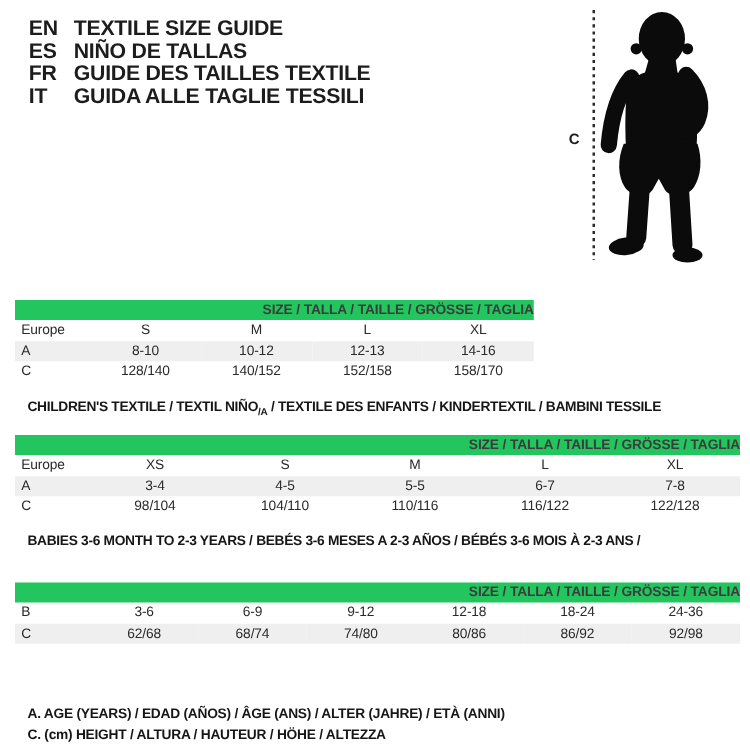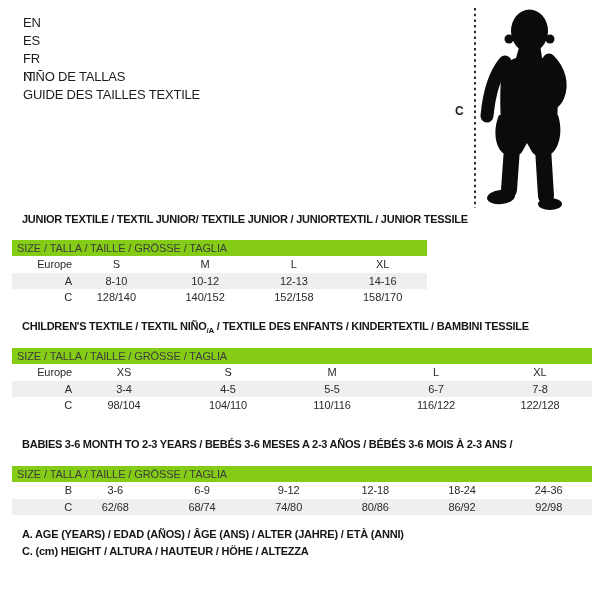--- a/index.html
+++ b/index.html
@@ -6,69 +6,71 @@
   body {
     width: 600px; height: 600px; position: relative; overflow: hidden;
     background: #ffffff; color: #1c1c1c;
     font-family: "Liberation Sans", sans-serif;
   }
   .page { position: absolute; inset: 0; }
 
   
   .lang-header { position: absolute; left: 23px; top: 14px; }
   .lang-row { display: flex; height: 18px; line-height: 18px;
-              font-size: 13px; font-weight: normal; letter-spacing: -0.2px; flex-direction: column; }
+              font-size: 17px; font-weight: bold; letter-spacing: -0.2px; }
   .lang-code { flex: 0 0 36px; }
   .lang-label { white-space: nowrap; }
 
   
   .figure { position: absolute; left: 450px; top: 0; width: 150px; height: 215px; }
   .figure svg { position: absolute; left: 0; top: 0; }
   .height-label { position: absolute; left: 5px; top: 104px;
                   font-size: 12px; font-weight: bold; }
 
   
   .sec-title { position: absolute; left: 22px; font-size: 11px; font-weight: bold;
                letter-spacing: -0.25px; white-space: nowrap; color: #161616; }
   .sec-title .t-sub { position: relative; top: 2.5px; font-size: 8px; }
-  .two-line { line-height: 15px; margin-top: 11px; }
+  .two-line { line-height: 15px; }
 
   
   .size-table { position: absolute; border-collapse: collapse; table-layout: fixed;
                 font-size: 11px; letter-spacing: -0.1px; }
-  .size-table th { background: #84cc16; color: #3c3c3c; font-weight: normal;
-                   text-align: left; padding: 0 0 0 5px; height: 16px; }
+  .size-table th { background: #22c55e; color: #3c3c3c; font-weight: bold;
+                   text-align: right; padding: 0 0 0 5px; height: 16px; }
   .size-table td { height: 16.5px; padding: 0; text-align: center; color: #2a2a2a; }
-  .size-table td.lbl { text-align: right; padding-left: 5px; }
+  .size-table td.lbl { text-align: left; padding-left: 5px; }
   .size-table tr.shaded td { background: #efefef; }
 
   
-  .legend { position: absolute; left: 22px; top: 526px; font-size: 11px;
+  .legend { position: absolute; left: 22px; top: 563px; font-size: 11px;
             font-weight: bold; line-height: 16.5px; letter-spacing: -0.2px;
             white-space: nowrap; color: #161616; }
 </style>
 </head>
 <body>
 
 <div class="page">
 
   <div class="lang-header">
     <div class="lang-row">
       <span class="lang-code">EN</span>
+      <span class="lang-label">TEXTILE SIZE GUIDE</span>
     </div>
     <div class="lang-row">
       <span class="lang-code">ES</span>
       <span class="lang-label">NIÑO DE TALLAS</span>
     </div>
     <div class="lang-row">
       <span class="lang-code">FR</span>
       <span class="lang-label">GUIDE DES TAILLES TEXTILE</span>
     </div>
     <div class="lang-row">
       <span class="lang-code">IT</span>
+      <span class="lang-label">GUIDA ALLE TAGLIE TESSILI</span>
     </div>
   </div>
 
   <div class="figure">
     <svg viewBox="0 0 150 215" width="150" height="215">
       <line x1="25" y1="8" x2="25" y2="208" stroke="#2b2b2b" stroke-width="2" stroke-dasharray="2.5 3.2"></line>
       <g fill="#0b0b0b" stroke="none">
         <ellipse cx="79.5" cy="31" rx="18.5" ry="21.5"></ellipse>
         <circle cx="59" cy="39" r="4.5"></circle>
         <circle cx="100" cy="39" r="4.5"></circle>
@@ -82,21 +84,20 @@
         <path d="M93 148 L96 196" stroke-width="16"></path>
       </g>
       <g fill="#0b0b0b">
         <ellipse cx="51" cy="197" rx="14" ry="7" transform="rotate(-6 51 197)"></ellipse>
         <ellipse cx="100" cy="204" rx="12" ry="6"></ellipse>
       </g>
     </svg>
     <span class="height-label">C</span>
   </div>
 
-  <div class="sec-title" style="top:213px">JUNIOR TEXTILE / TEXTIL JUNIOR/ TEXTILE JUNIOR / JUNIORTEXTIL / JUNIOR TESSILE</div>
   <table class="size-table" style="left:12px; top:240px; width:415px">
     <colgroup>
         <col style="width:60px">
         <col>
         <col>
         <col>
         <col>
       </colgroup>
     <thead>
       <tr>

